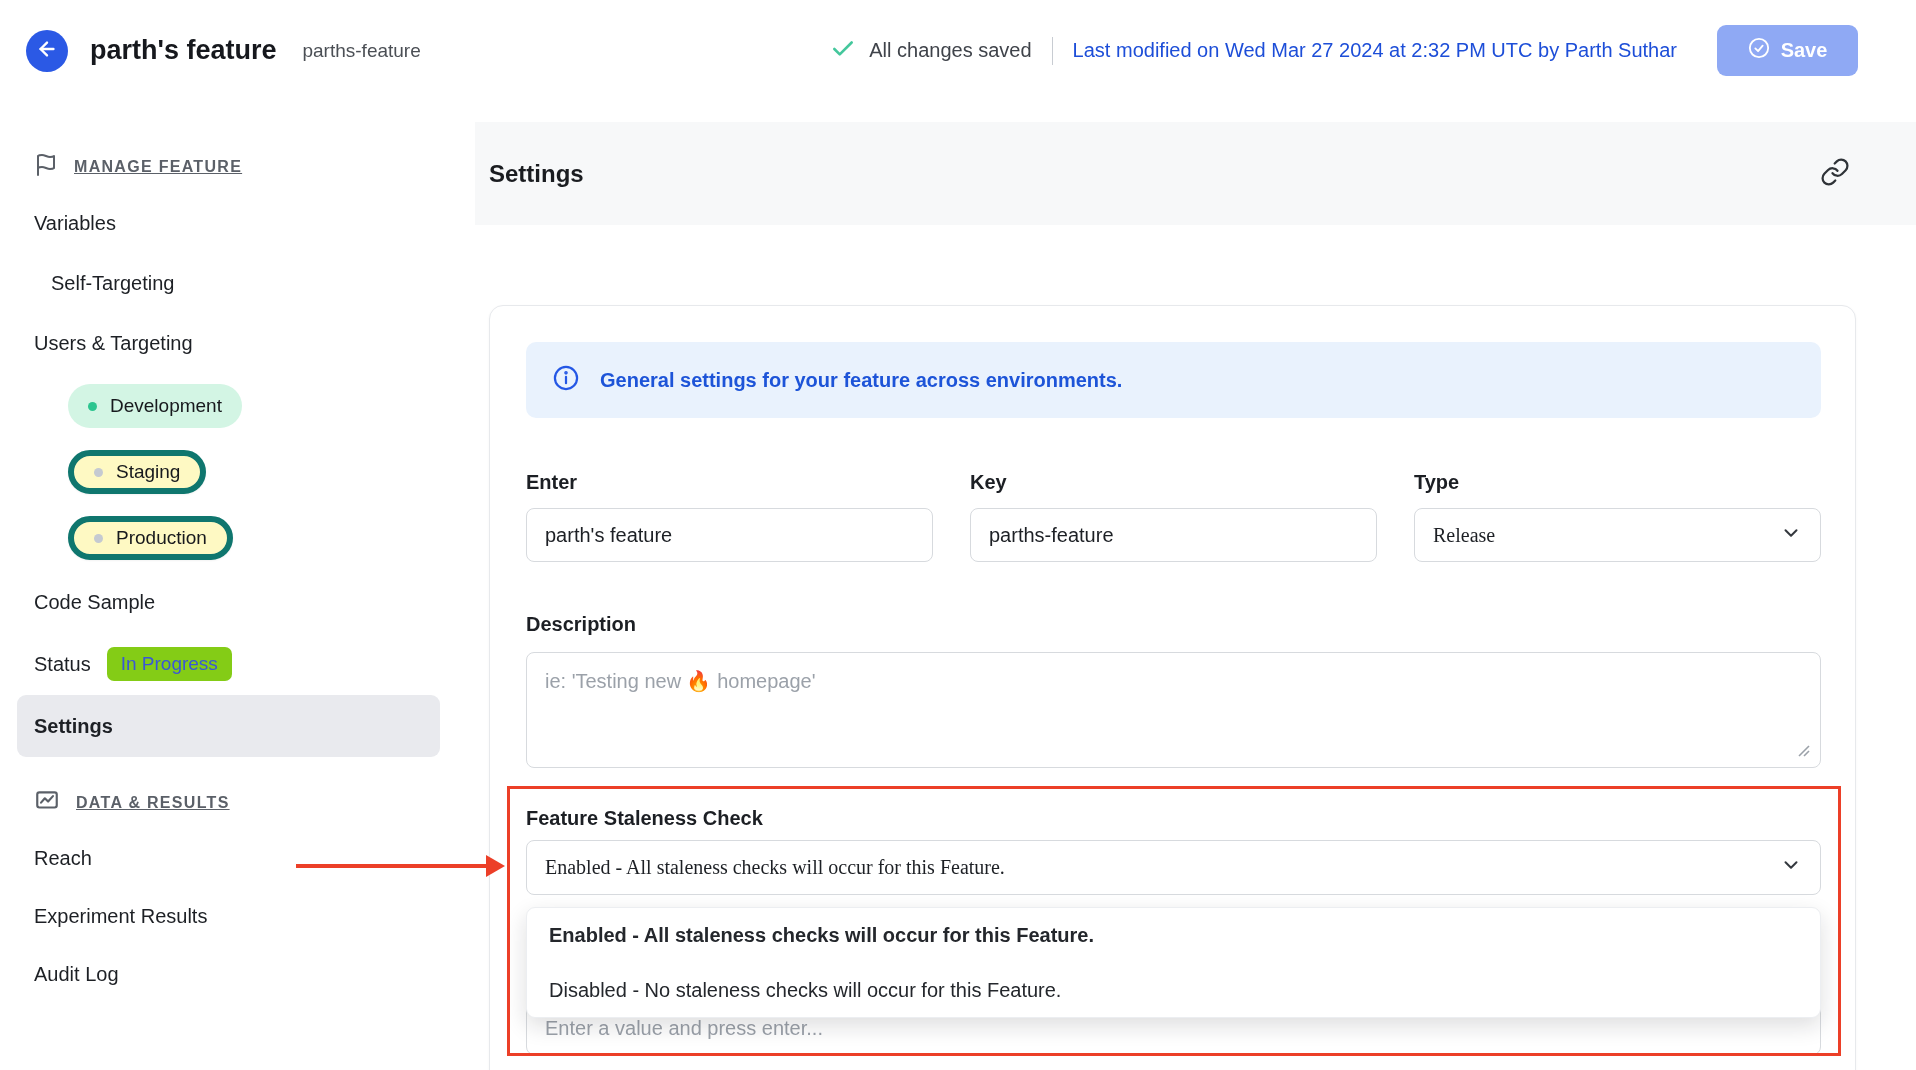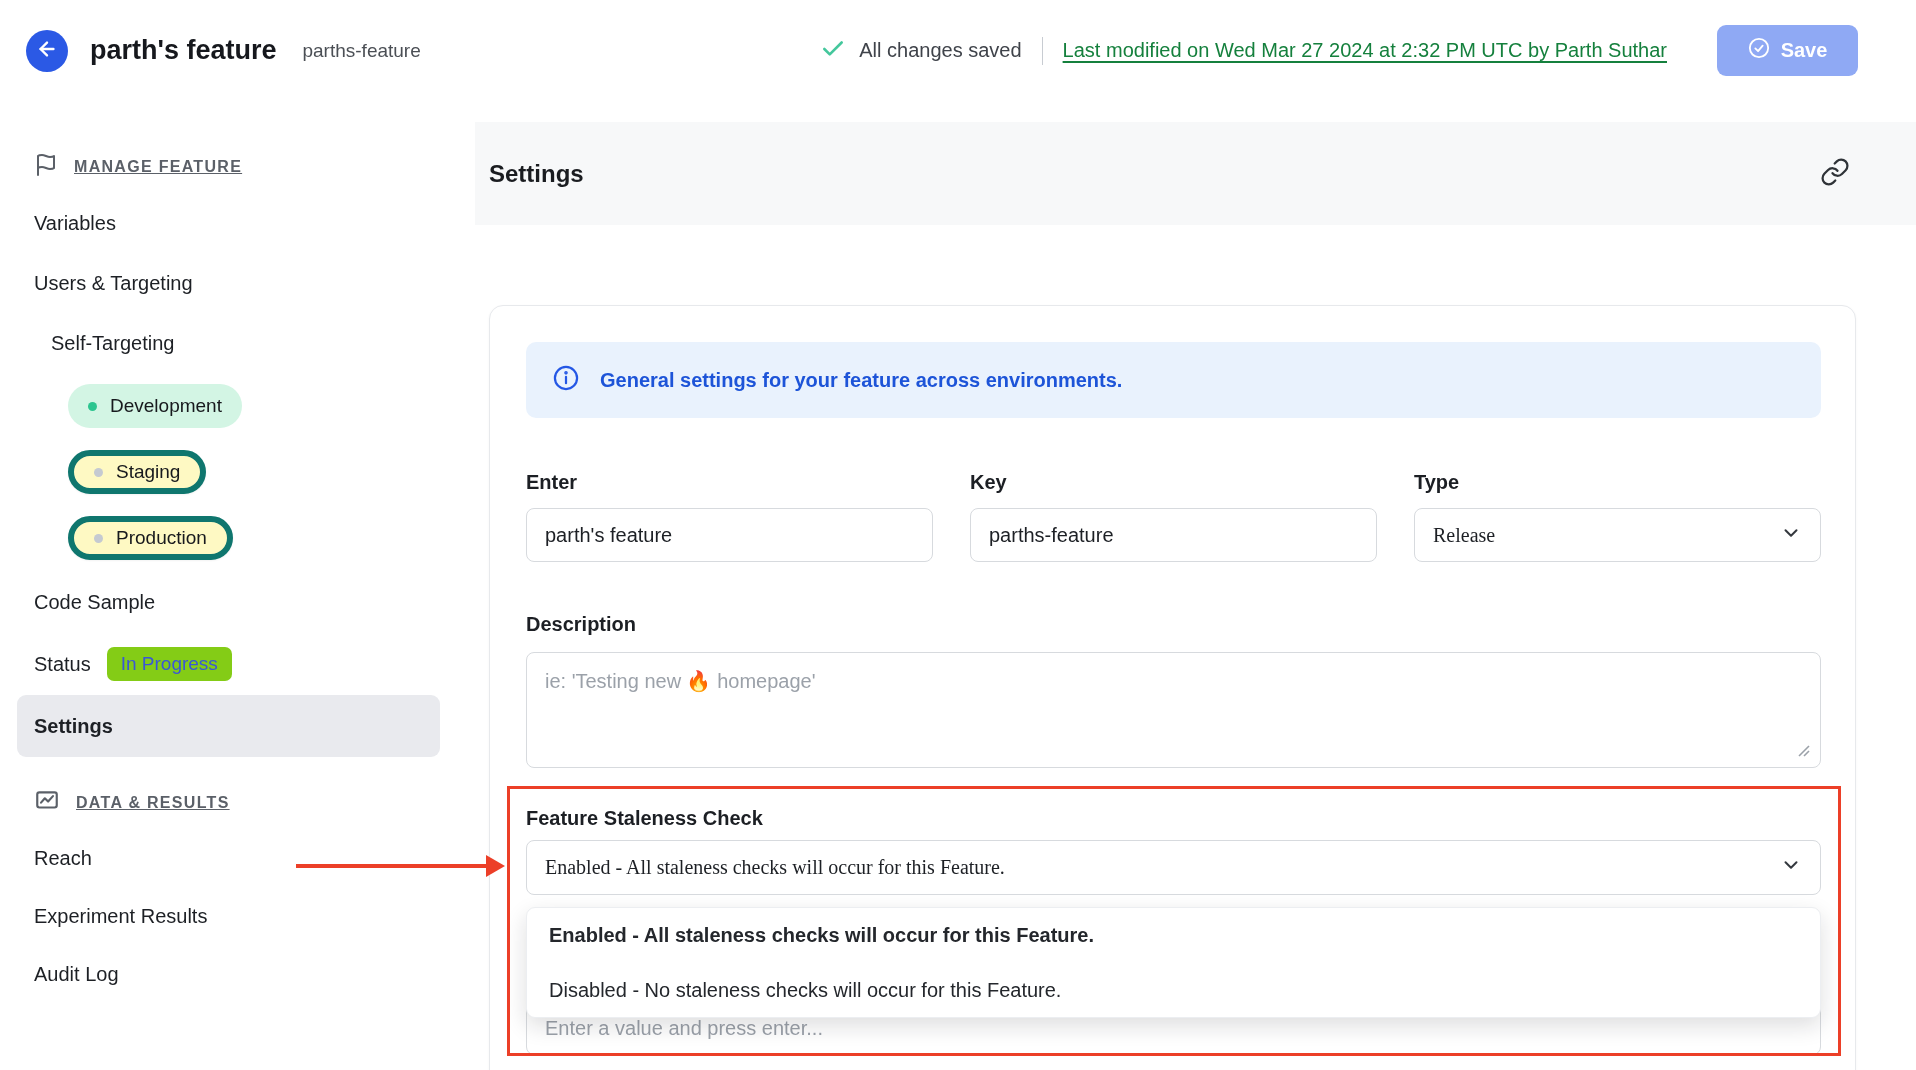--- a/index.html
+++ b/index.html
@@ -8,24 +8,24 @@
   .page { position: relative; width: 1916px; height: 917px; }
 
   
   .topbar { position: absolute; top: 0; left: 0; right: 0; height: 101px;
     display: flex; align-items: center; padding: 0 58px 0 26px; background: #fff; }
   .back-btn { width: 42px; height: 42px; border-radius: 50%; background: #2b59e5;
     border: none; display: flex; align-items: center; justify-content: center;
     cursor: pointer; flex: 0 0 auto; }
   .feature-title { font-size: 27px; font-weight: 700; color: #16181d; margin-left: 22px; }
   .feature-key { font-size: 19px; color: #4b4f55; margin-left: 26px; }
-  .saved-cluster { margin-left: auto; display: flex; align-items: center; margin-right: 50px; }
+  .saved-cluster { margin-left: auto; display: flex; align-items: center; margin-right: 40px; }
   .saved-text { font-size: 20px; color: #3f434a; margin-left: 13px; }
   .v-divider { width: 1px; height: 28px; background: #c8ccd2; margin: 0 20px; }
-  .modified-link { font-size: 20px; color: #15803d; text-decoration: underline;
+  .modified-link { font-size: 20px; color: #1d4ed8; 
     text-underline-offset: 4px; cursor: pointer; }
   .save-btn { width: 141px; height: 51px; border: none; border-radius: 9px;
     background: #8fa9f4; color: #fff; font-size: 20px; font-weight: 600;
     font-family: "Liberation Sans", sans-serif;
     display: flex; align-items: center; justify-content: center; gap: 11px; cursor: pointer; }
 
   
   .sidebar { position: absolute; top: 101px; left: 0; width: 475px; bottom: 0;
     background: #fff; padding: 40px 0 0 34px; }
   .nav-row { display: flex; align-items: center; font-size: 20px; color: #1d2025; cursor: pointer; }
@@ -146,25 +146,25 @@
             <path d="M4 15s1-1 4-1 5 2 8 2 4-1 4-1V3s-1 1-4 1-5-2-8-2-4 1-4 1z"></path>
             <line x1="4" y1="22" x2="4" y2="15"></line>
           </svg>
       </span>
       <span>MANAGE FEATURE</span>
     </div>
 
     <div class="nav-row h60">
       <span>Variables</span>
     </div>
+    <div class="nav-row h60 ind1">
+      <span>Self-Targeting</span>
+    </div>
     <div class="nav-row h60">
       <span>Users &amp; Targeting</span>
-    </div>
-    <div class="nav-row h60 ind1">
-      <span>Self-Targeting</span>
     </div>
 
     <div class="nav-row h66 ind2">
       <span class="pill pill-dev">
         <span class="dot dot-green"></span>
         <span>Development</span>
       </span>
     </div>
     <div class="nav-row h66 ind2">
       <span class="pill pill-neutral">

